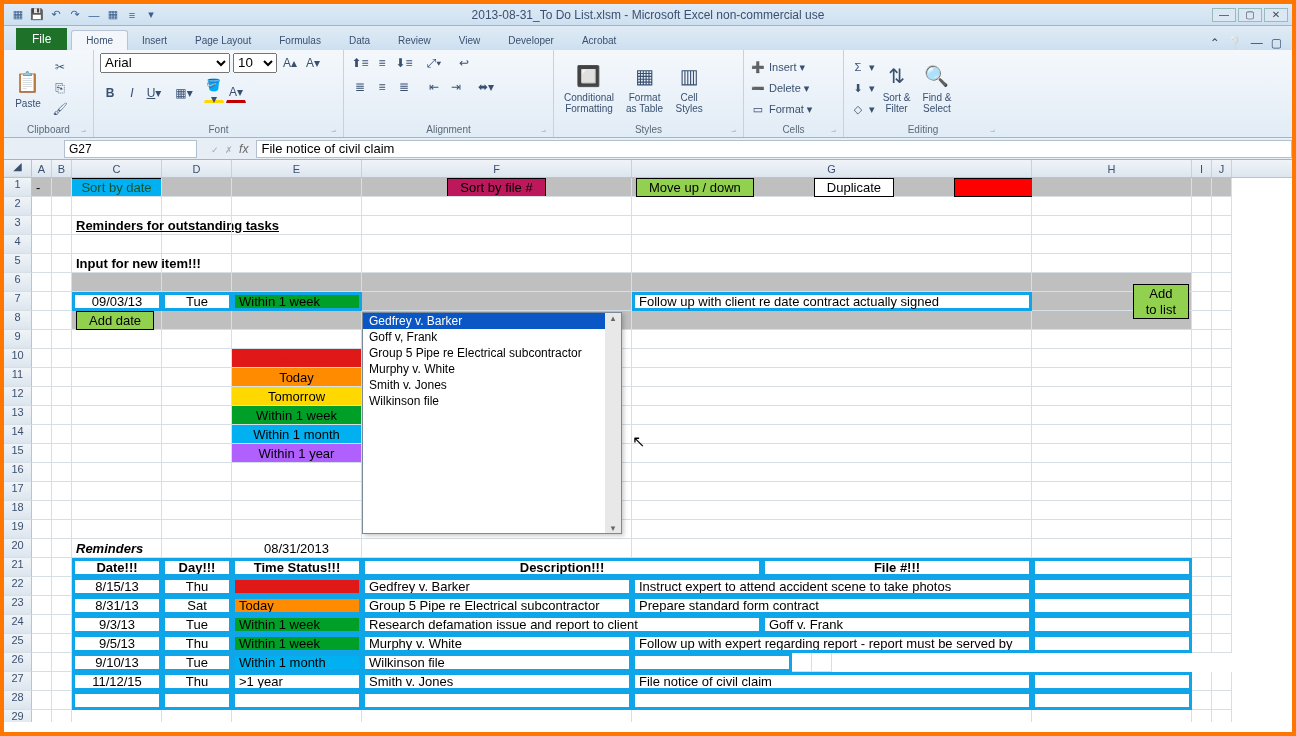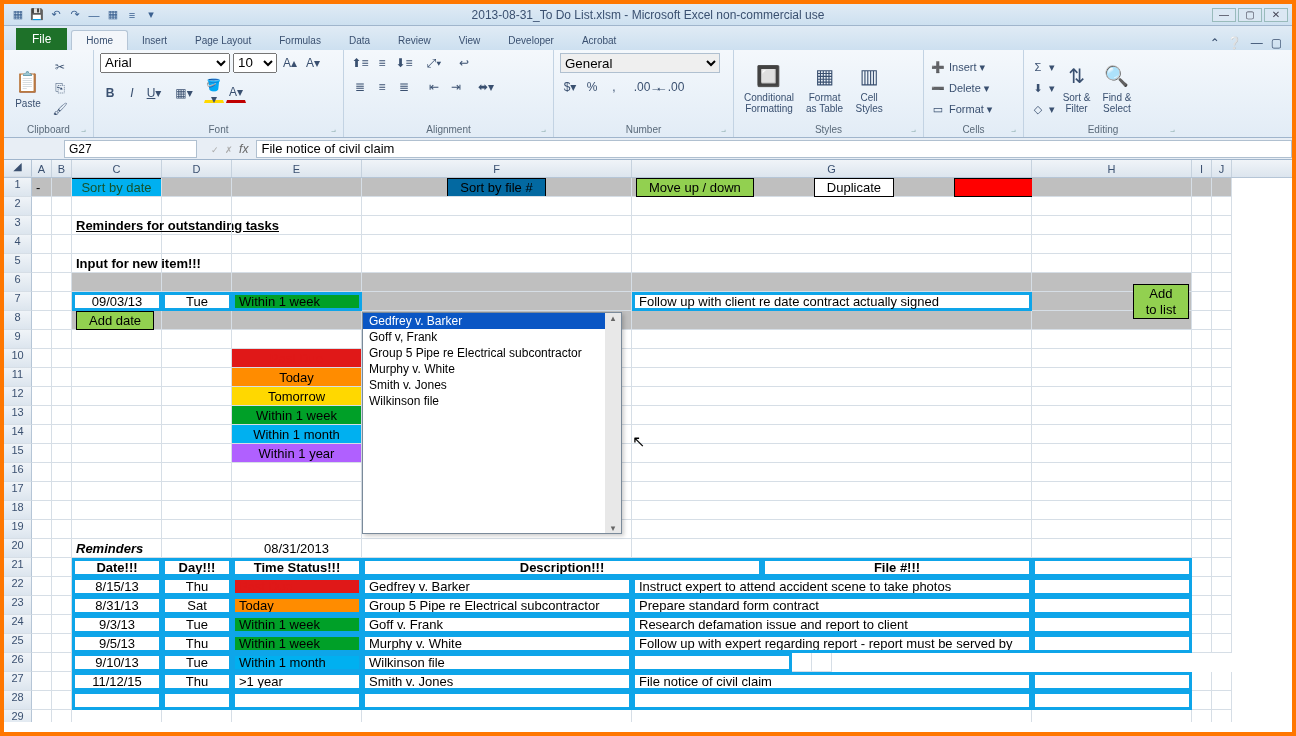--- a/index.html
+++ b/index.html
@@ -173,34 +173,20 @@
         <span style="width:6px;"></span>
         <button class="minibtn">⇤</button>
         <button class="minibtn">⇥</button>
         <span style="width:6px;"></span>
         <button class="minibtn">⬌▾</button>
       </div>
     </div>
     <div class="label">Alignment</div>
   </div>
 
-  <div class="group" style="width:180px;">
-    <div class="body" style="flex-direction:column; gap:4px; align-items:flex-start;">
-      <select style="width:160px; height:20px; border:1px solid #b0c0d0;"><option>General</option></select>
-      <div style="display:flex; gap:2px;">
-        <button class="minibtn">$▾</button>
-        <button class="minibtn">%</button>
-        <button class="minibtn">,</button>
-        <span style="width:10px;"></span>
-        <button class="minibtn">.00→</button>
-        <button class="minibtn">←.00</button>
-      </div>
-    </div>
-    <div class="label">Number</div>
-  </div>
 
   <div class="group" style="width:190px;">
     <div class="body">
       <div class="big">
           <span class="ico">🔲</span>
           <span style="white-space:pre;">Conditional
 Formatting</span>
         </div>
       <div class="big">
           <span class="ico">▦</span>
@@ -275,21 +261,21 @@
       <div class="row">
         <div class="rowhead">1</div>
         <div class="cell cA" style="background: rgb(191, 191, 191);">-</div>
         <div class="cell cB" style="background: rgb(191, 191, 191);"></div>
         <div class="cell cC" style="background: rgb(191, 191, 191); justify-content: center;">
           <span class="shbtn" style="background: rgb(0, 176, 240); color: #14532d;">Sort by date</span>
         </div>
         <div class="cell cD" style="background: rgb(191, 191, 191);"></div>
         <div class="cell cE" style="background: rgb(191, 191, 191);"></div>
         <div class="cell cF" style="background: rgb(191, 191, 191); justify-content: center;">
-          <span class="shbtn" style="background: #0369a1; color: rgb(0, 0, 0);">Sort by file #</span>
+          <span class="shbtn" style="background: #be185d; color: rgb(0, 0, 0);">Sort by file #</span>
         </div>
         <div class="cell cG" style="background: rgb(191, 191, 191); display: flex; gap: 60px; overflow: visible;">
           <span class="shbtn" style="background: rgb(146, 208, 80);">Move up / down</span>
           <span class="shbtn" style="background: rgb(255, 255, 255);">Duplicate</span>
           <span class="shbtn" style="background: rgb(255, 0, 0); color: rgb(255, 0, 0);">Move to completed</span>
         </div>
         <div class="cell cH" style="background: rgb(191, 191, 191);"></div>
         <div class="cell cI" style="background: rgb(191, 191, 191);"></div>
         <div class="cell cJ" style="background: rgb(191, 191, 191);"></div>
       </div>
@@ -589,22 +575,22 @@
         <div class="cell cI"></div>
         <div class="cell cJ"></div>
       </div>
       <div class="row">
         <div class="rowhead">24</div>
         <div class="cell cA"></div>
         <div class="cell cB"></div>
         <div class="cell cC b c">9/3/13</div>
         <div class="cell cD b c">Tue</div>
         <div class="cell cE b" style="background: rgb(0, 160, 40); color: rgb(0, 0, 0);">Within 1 week</div>
+        <div class="cell cG b">Research defamation issue and report to client</div>
         <div class="cell cF b">Goff v. Frank</div>
-        <div class="cell cG b">Research defamation issue and report to client</div>
         <div class="cell cH b"></div>
         <div class="cell cI"></div>
         <div class="cell cJ"></div>
       </div>
       <div class="row">
         <div class="rowhead">25</div>
         <div class="cell cA"></div>
         <div class="cell cB"></div>
         <div class="cell cC b c">9/5/13</div>
         <div class="cell cD b c">Thu</div>

